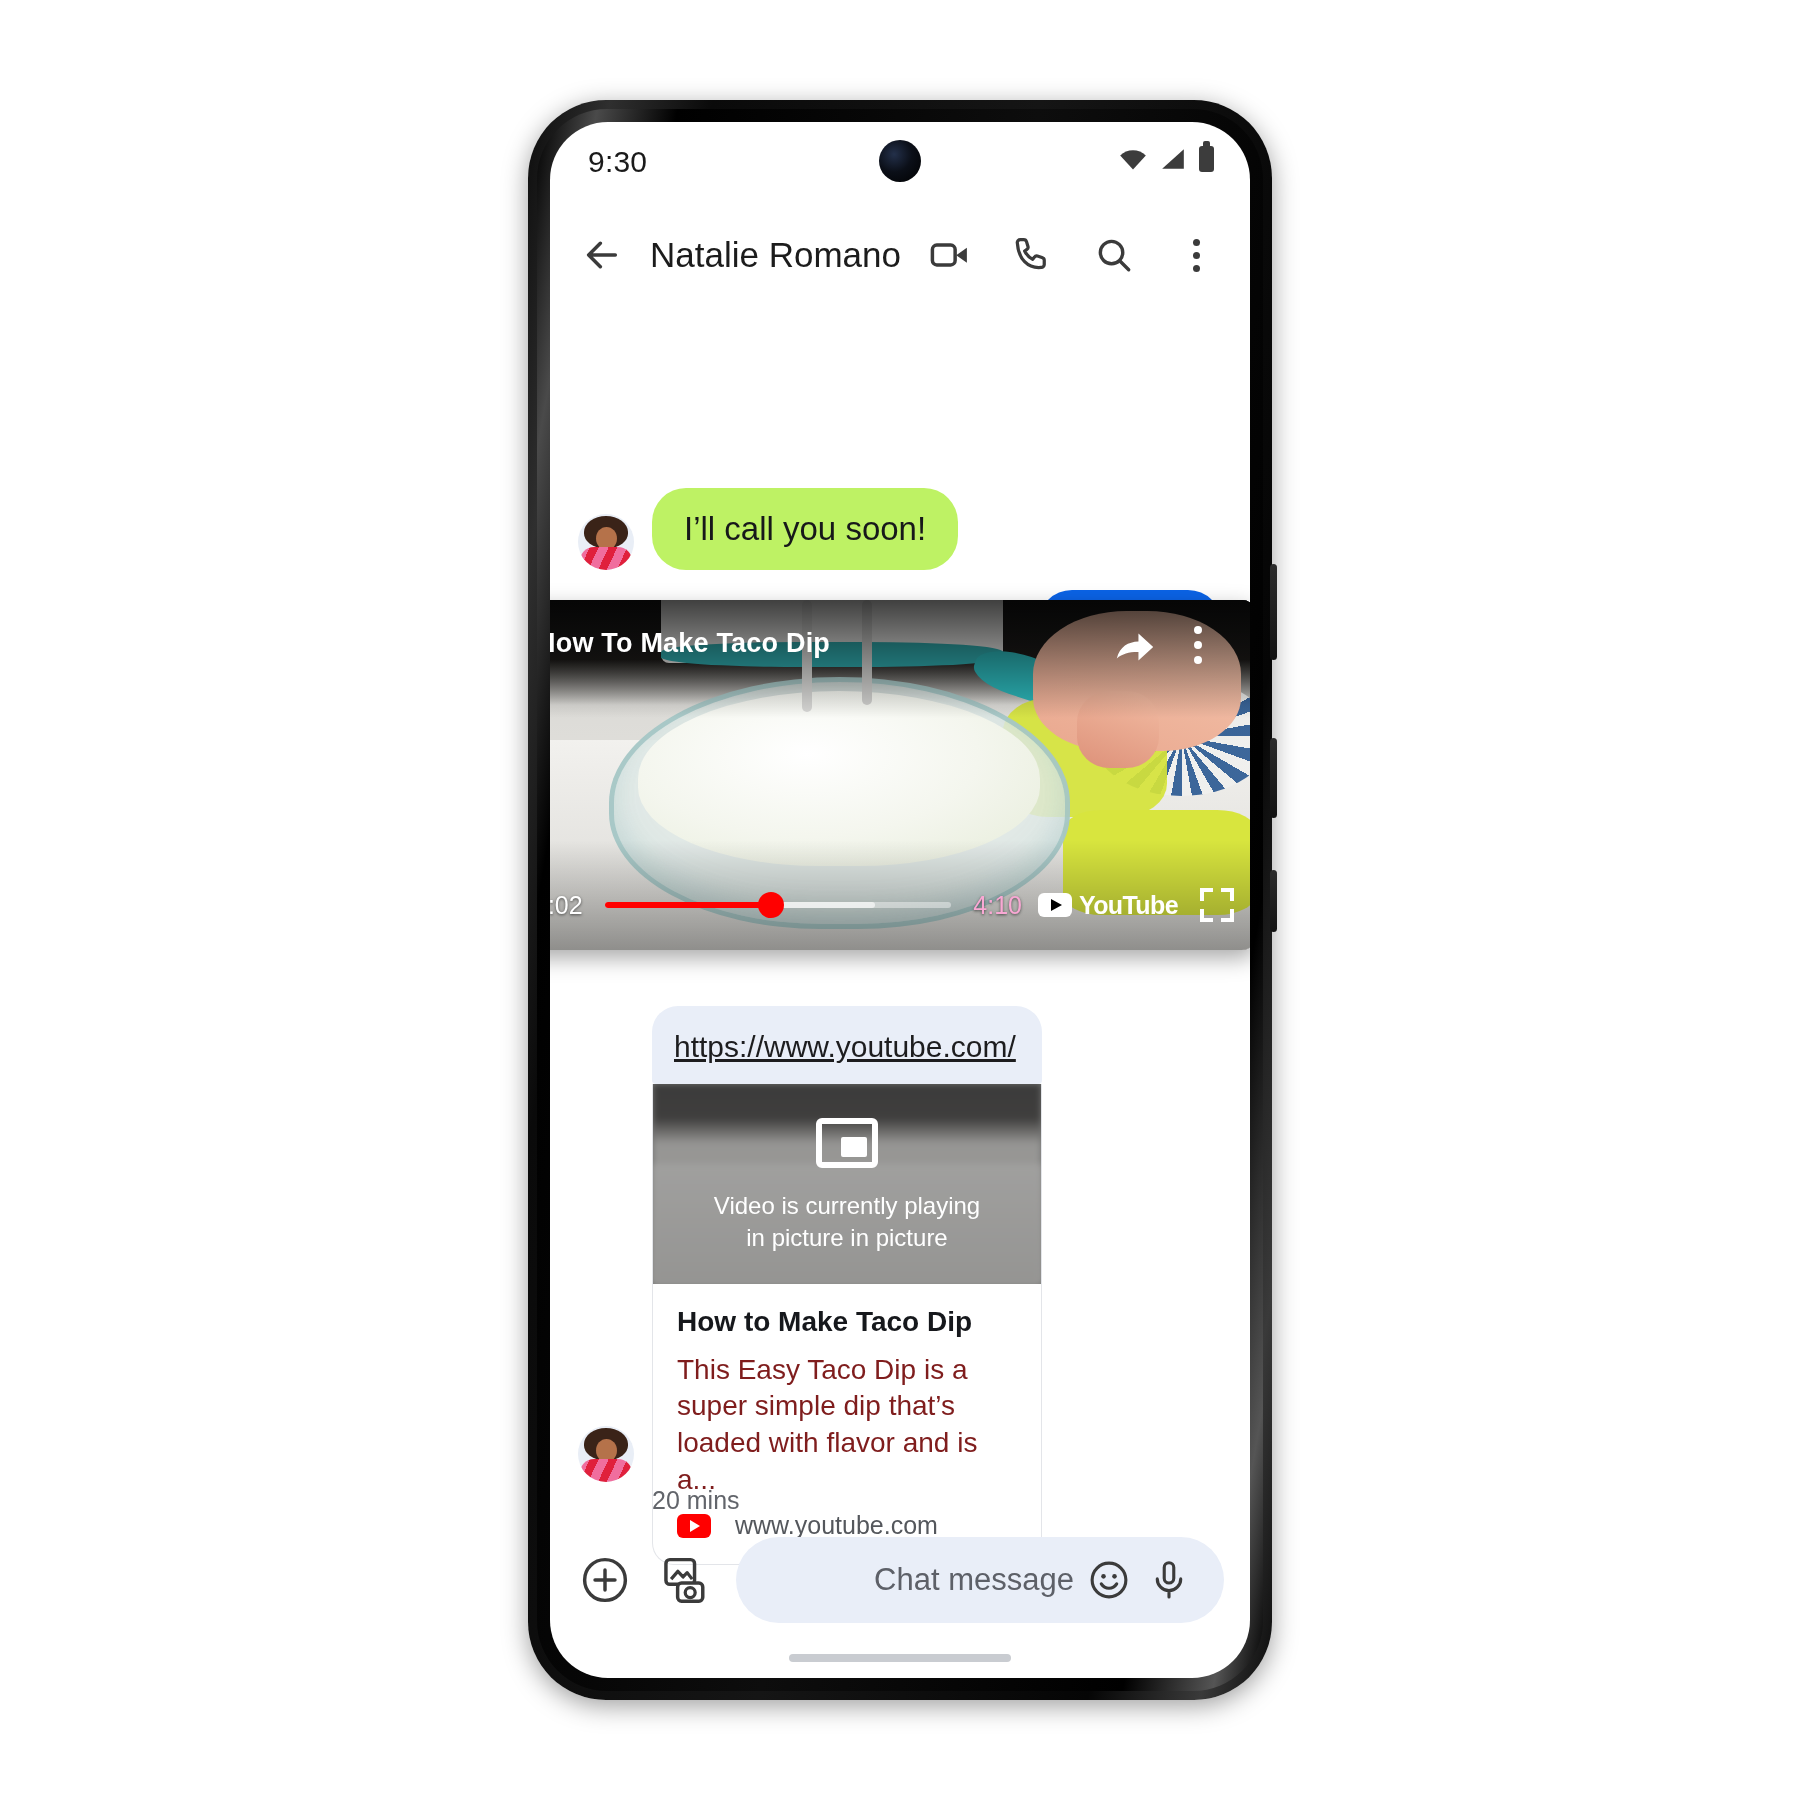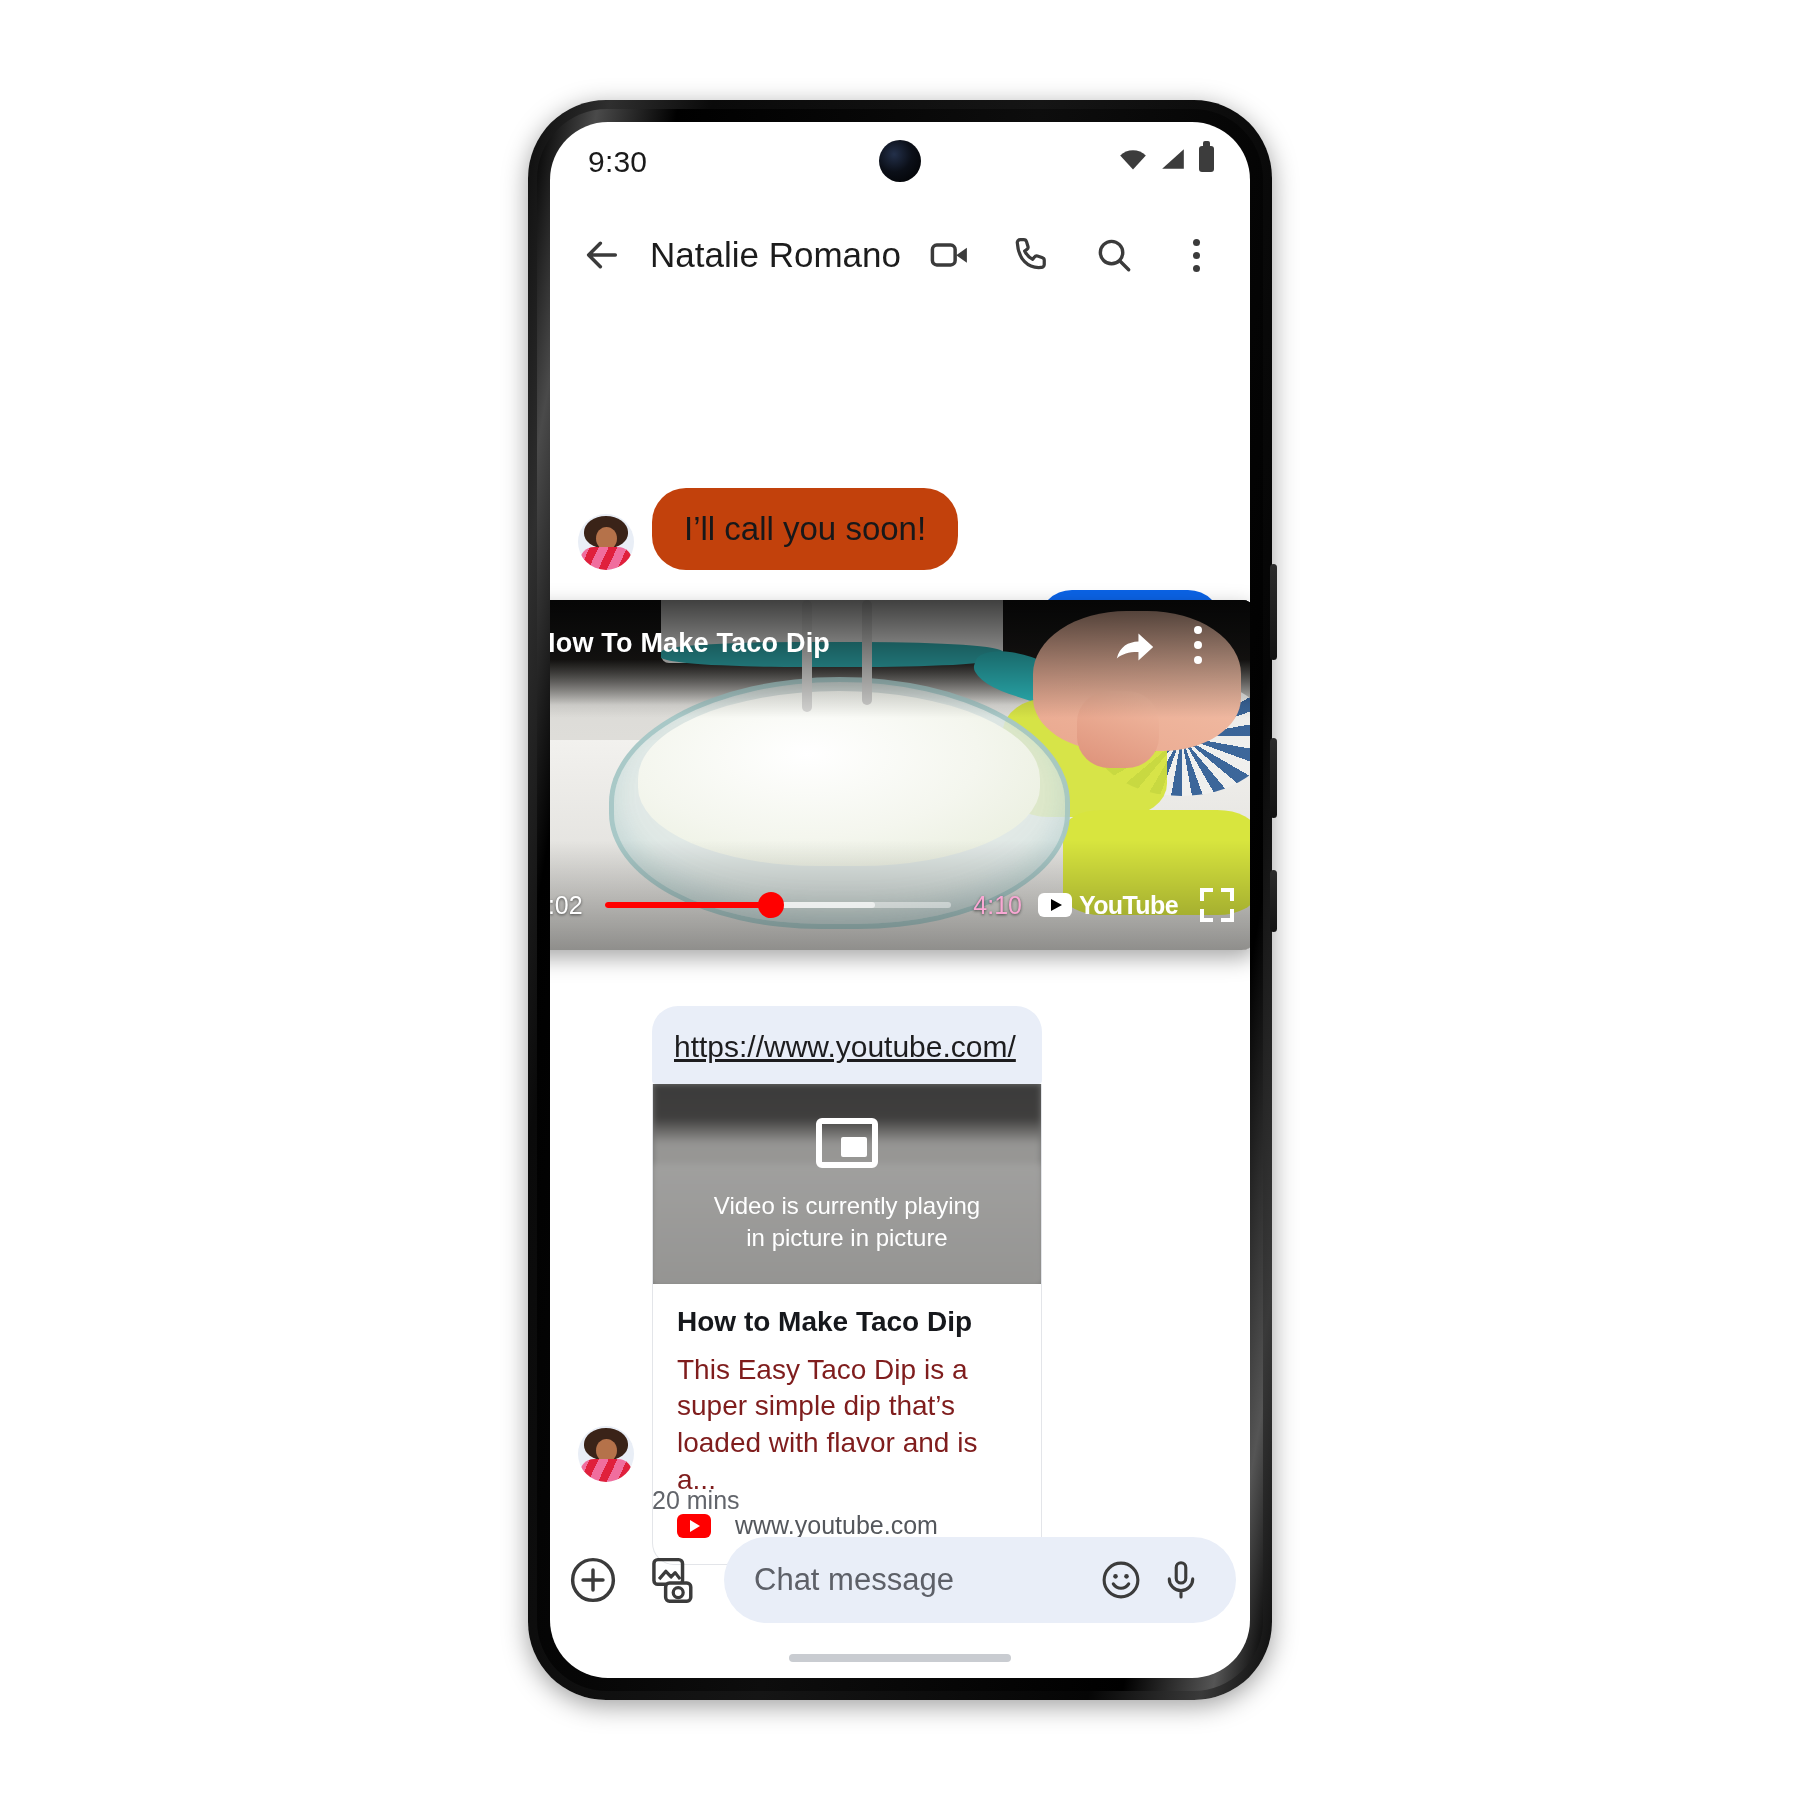--- a/index.html
+++ b/index.html
@@ -54,21 +54,21 @@
 
   .row { display:flex; align-items:flex-end; padding:0 28px; }
   .avatar { width:56px; height:56px; border-radius:50%; flex:none; overflow:hidden; position:relative;
             background:#e9eef6; }
   .avatar .hair { position:absolute; left:6px; top:2px; width:44px; height:32px; border-radius:50% 50% 45% 45%;
             background:#3a2318; }
   .avatar .face { position:absolute; left:18px; top:13px; width:21px; height:23px; border-radius:50%; background:#b5724a; }
   .avatar .body { position:absolute; left:2px; top:33px; width:52px; height:26px; border-radius:14px 14px 0 0;
             background:repeating-linear-gradient(115deg,#f06e9e 0 9px,#e0203c 9px 17px); }
 
-  .bubble-in { background:#c2410c; border-radius:34px; padding:22px 32px; font-size:33px; color:#17181a;
+  .bubble-in { background:#bef264; border-radius:34px; padding:22px 32px; font-size:33px; color:#17181a;
                margin-left:18px; max-width:470px; }
 
   .msg-row1 { margin-top:182px; }
 
   
   .bubble-out-peek { position:absolute; right:28px; top:284px; width:184px; height:70px;
                      background:#0b63e6; border-radius:34px 34px 10px 34px; }
 
   
   .pip {
@@ -151,21 +151,21 @@
   .src-mark { width:34px; height:24px; background:#f00; border-radius:6px; position:relative; flex:none; }
   .src-mark::after { content:""; position:absolute; left:13px; top:6px; border-left:10px solid #fff;
                      border-top:6px solid transparent; border-bottom:6px solid transparent; }
   .src-text { font-size:25px; color:#54575c; }
 
   .ts-row { position:absolute; left:102px; top:1180px; font-size:25px; color:#62656b; }
   .avatar-bottom { position:absolute; left:28px; top:1120px; }
 
   
   .composer { position:absolute; left:0; bottom:46px; width:100%; height:104px;
-              display:flex; align-items:center; padding:0 14px; gap:22px; }
+              display:flex; align-items:center; padding:0 26px; gap:22px;text-align:right; }
   .c-icon { width:58px; height:58px; flex:none; display:flex; align-items:center; justify-content:center; }
   .input-pill { flex:1; height:86px; background:#e9eef8; border-radius:43px;
                 display:flex; align-items:center; padding:0 30px; }
   .input-ph { flex:1; font-size:31px; color:#5d6068; }
   .pill-icon { width:50px; height:50px; display:flex; align-items:center; justify-content:center; margin-left:10px; }
 
   .homebar { position:absolute; left:50%; transform:translateX(-50%); bottom:16px;
              width:222px; height:8px; border-radius:4px; background:#c9ccd1; }
 </style>
 </head>

